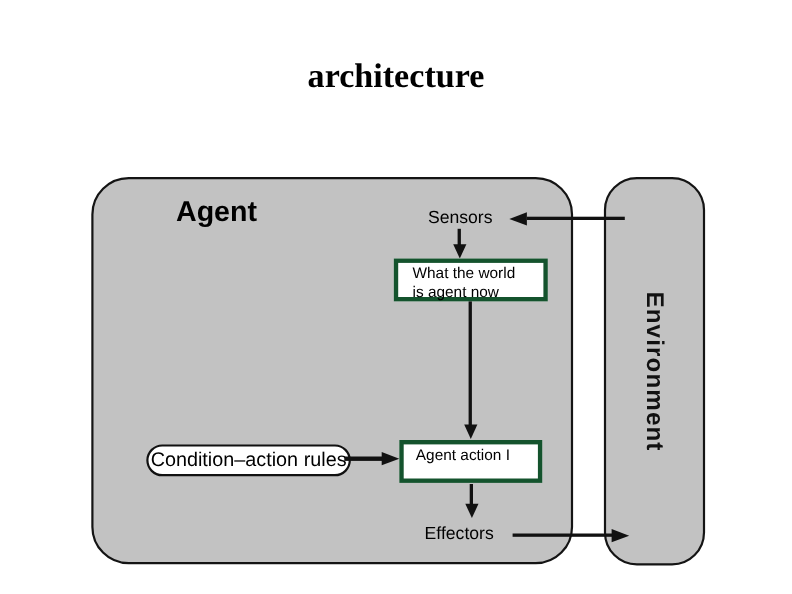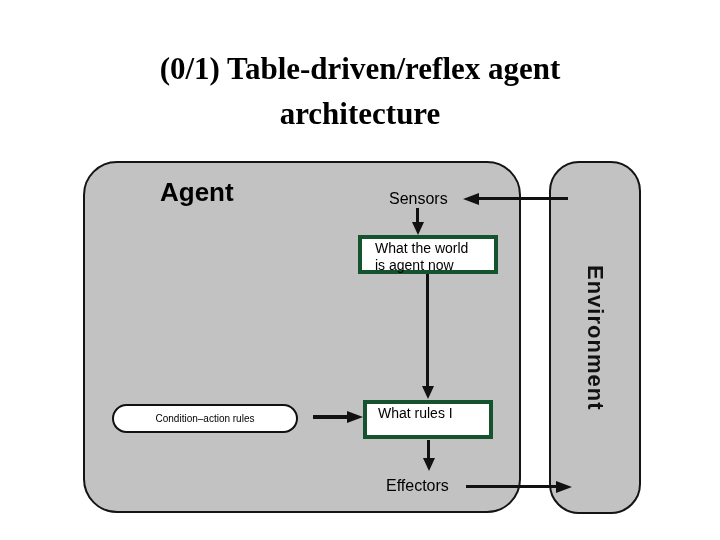--- a/index.html
+++ b/index.html
@@ -33,39 +33,38 @@
   #sensors-label{left:389px;top:190px;}
   #effectors-label{left:386px;top:477px;text-align:right;}
   
   .node{
     position:absolute;background:#ffffff;border:4px solid #14532d;box-sizing:border-box;
     font-size:14px;line-height:17px;color:#000;
   }
   #percept-box{left:358px;top:235px;width:140px;height:39px;padding:1px 0 0 13px;}
   #action-box{left:363px;top:400px;width:130px;height:39px;padding:1px 0 0 11px;}
   #rules-node{
-    position:absolute;left:112px;top:404px;width:186px;height:29px;
+    position:absolute;left:133px;top:404px;width:186px;height:29px;
     background:#fff;border:2px solid #111;border-radius:15px;box-sizing:border-box;
     display:flex;align-items:center;justify-content:center;
-    font-size:10px;color:#000;white-space:nowrap;
+    font-size:18px;color:#000;white-space:nowrap;
   }
   
   .line{position:absolute;background:#111;}
   .head{position:absolute;width:0;height:0;}
   .head.left {border-top:6px solid transparent;border-bottom:6px solid transparent;border-right:16px solid #111;}
   .head.right{border-top:6px solid transparent;border-bottom:6px solid transparent;border-left:16px solid #111;}
   .head.down {border-left:6px solid transparent;border-right:6px solid transparent;border-top:13px solid #111;}
 </style>
 </head>
 <body>
 
 <div id="slide">
 
   <div class="title">
-    <div>(0/1) Table-driven/reflex agent</div>
     <div>architecture</div>
   </div>
 
   <div id="agent-box" class="bigbox"></div>
   <div class="agent-label">Agent</div>
 
   <div id="environment-box" class="bigbox">
     <div class="environment-label">Environment</div>
   </div>
 
@@ -86,21 +85,21 @@
   <div class="head down" style="left:421.5px;top:386px;"></div>
 
   <div id="rules-node">
     <span>Condition–action rules</span>
   </div>
 
   <div class="line" style="left:313px;top:415px;width:35px;height:4px;"></div>
   <div class="head right" style="left:347px;top:411px;"></div>
 
   <div id="action-box" class="node">
-    <div>What rules I</div>
+    <div>Agent action I</div>
   </div>
 
   <div class="line" style="left:427px;top:440px;width:3px;height:19px;"></div>
   <div class="head down" style="left:422.5px;top:458px;"></div>
 
   <div id="effectors-label" class="iolabel">Effectors</div>
 
   <div class="line" style="left:466px;top:485px;width:92px;height:3px;"></div>
   <div class="head right" style="left:556px;top:480.5px;"></div>
 

